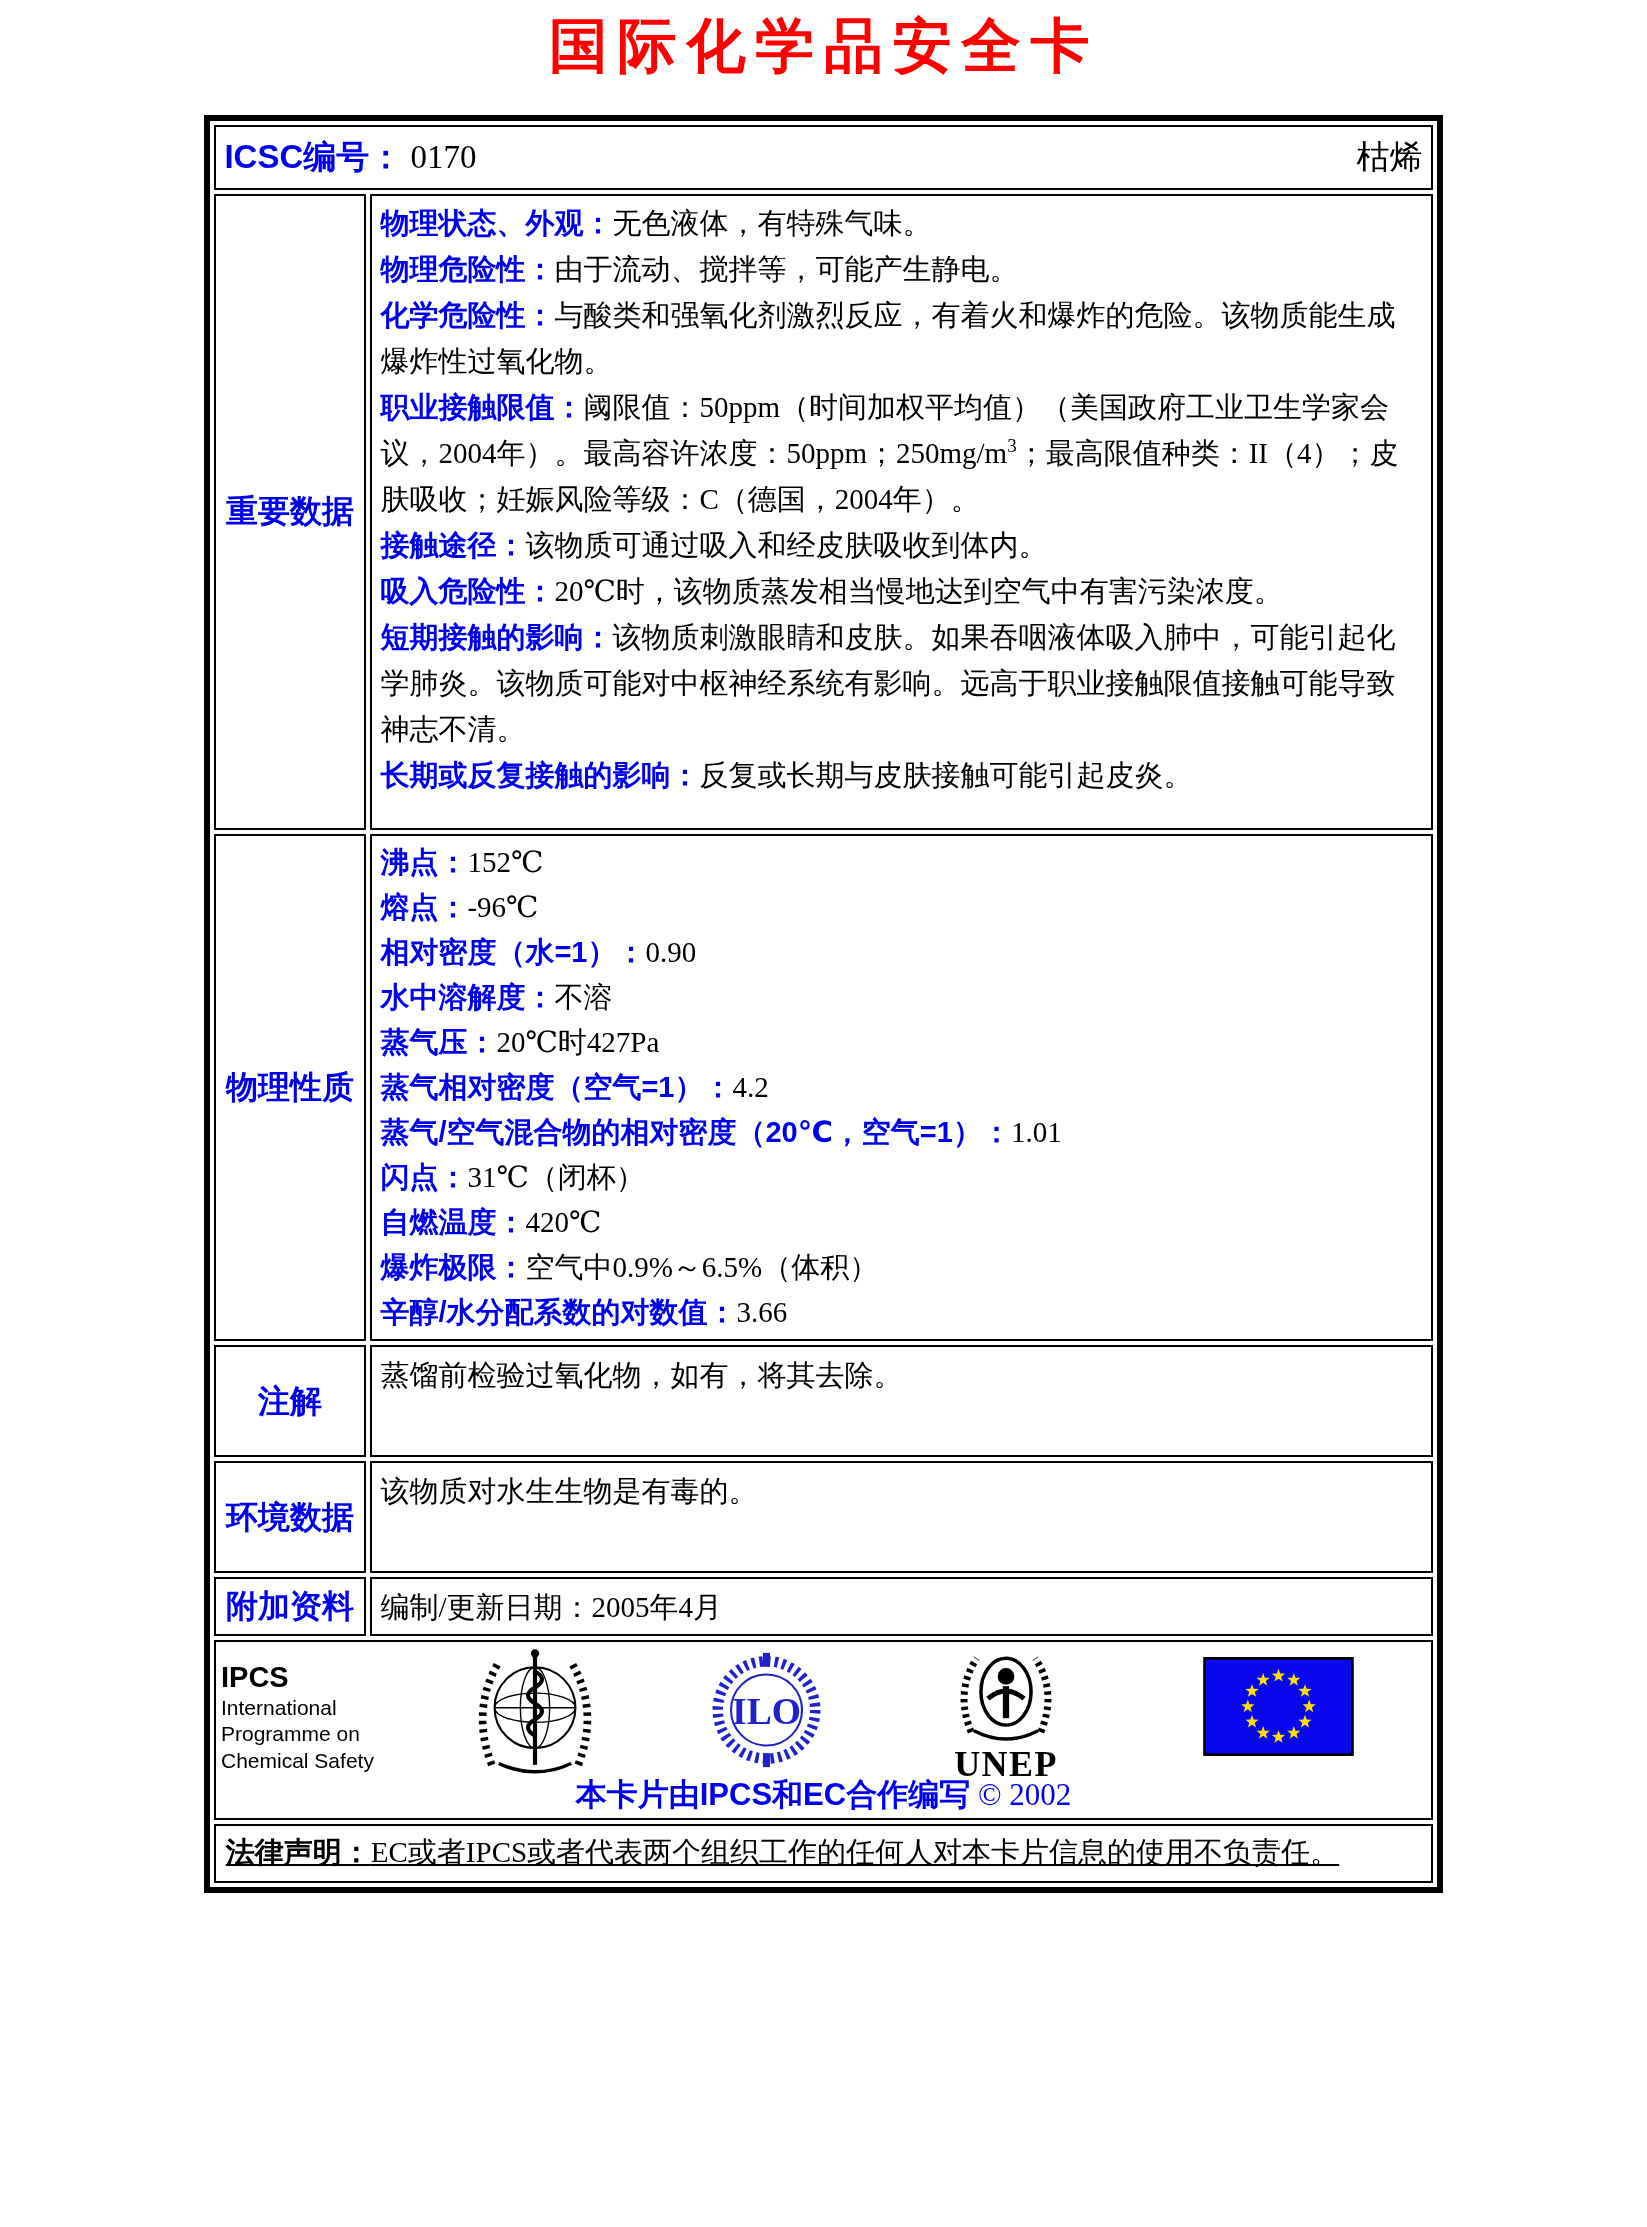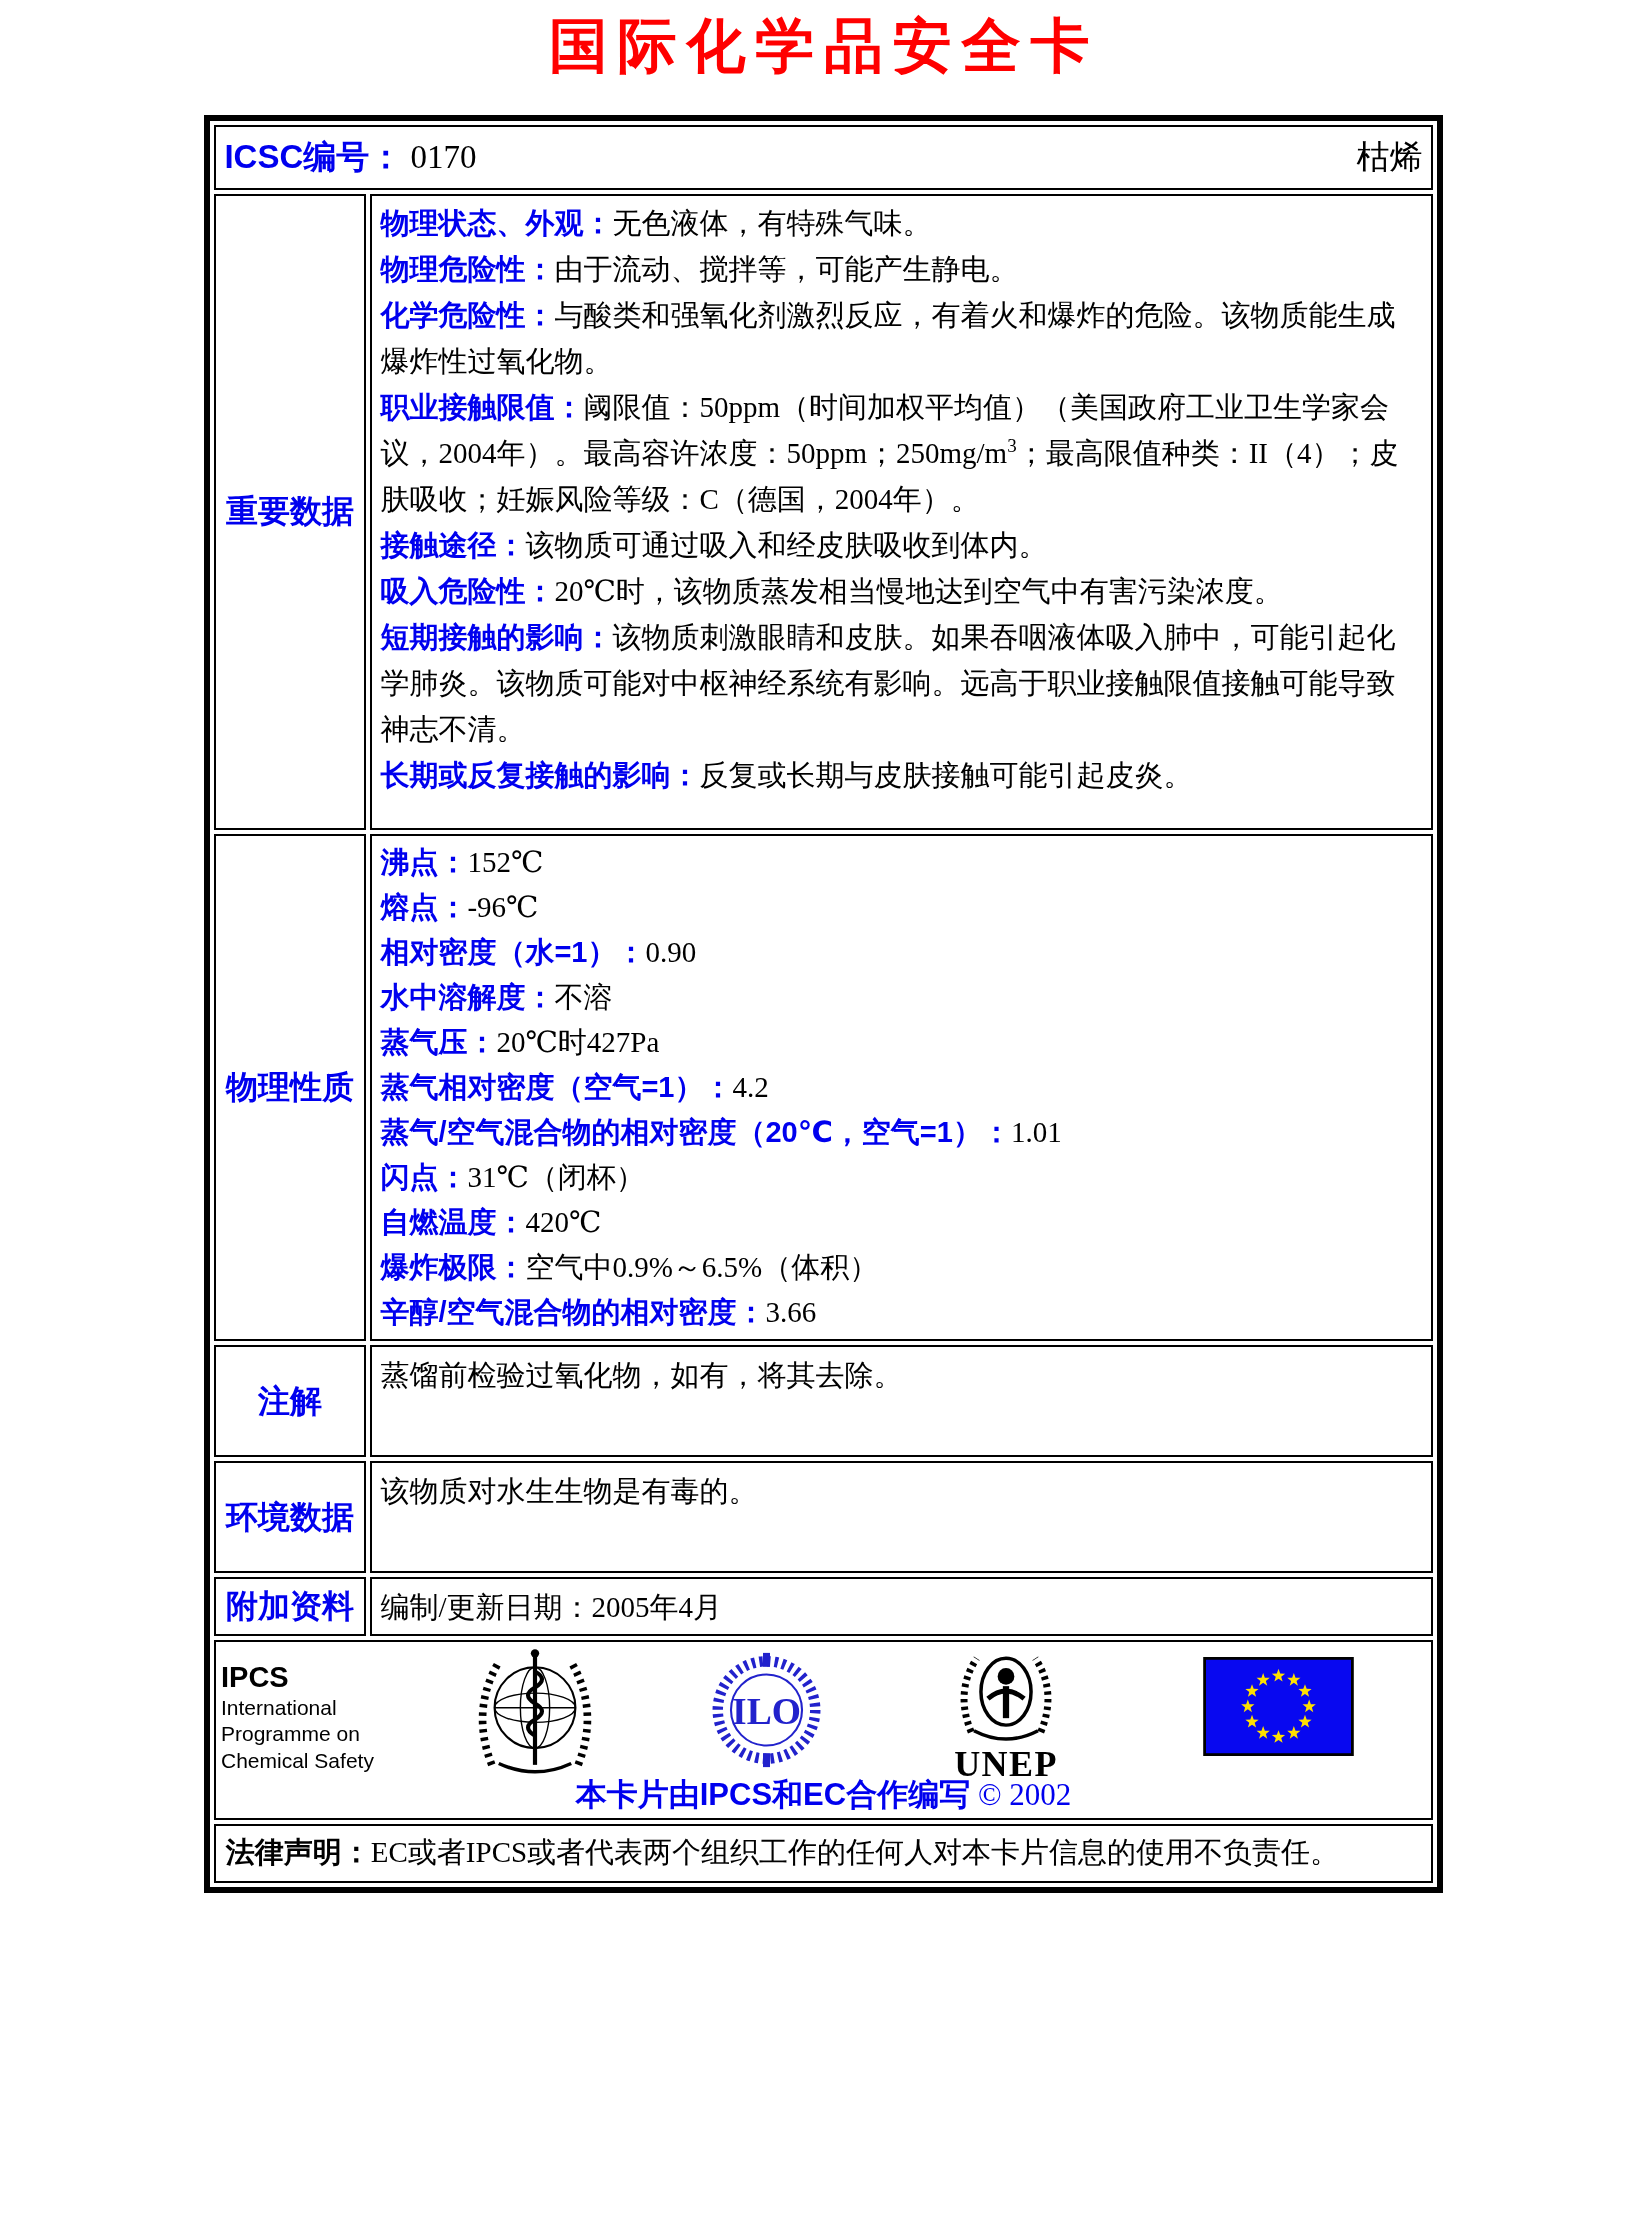--- a/index.html
+++ b/index.html
@@ -42,21 +42,21 @@
   .hdr-left{font-size:33px;}
   .hdr-left .blabel{font-size:33px;}
   .hdr-name{font-size:33px;}
   
   td.h-important{height:636px;}
   td.h-physical{height:500px;}
   td.h-env{height:112px;}
   td.h-notes{height:112px;}
   td.h-add{height:40px;vertical-align:middle;}
   td.h-logos{height:176px;}
-  td.h-legal{height:59px;vertical-align:middle;font-size:29px;padding:0 9.8px;}
+  td.h-legal{height:59px;vertical-align:middle;font-size:29px;padding:0 9.8px;text-decoration:underline;}
   sup{font-size:19px;line-height:0;}
   
   .logos-wrap{position:relative;height:176px;width:100%;}
   .ipcs-block{
     position:absolute;left:5px;top:18px;
     font-family:"Liberation Sans","DejaVu Sans",sans-serif;font-size:21px;line-height:26.5px;color:#000;
   }
   .ipcs-title{font-size:29px;font-weight:bold;line-height:35px;}
   .logo{position:absolute;}
   .logo-who{left:252px;top:2.8px;}
@@ -131,21 +131,21 @@
       <div><span class="blabel">沸点：</span><span>152℃</span></div>
       <div><span class="blabel">熔点：</span><span>-96℃</span></div>
       <div><span class="blabel">相对密度（水=1）：</span><span>0.90</span></div>
       <div><span class="blabel">水中溶解度：</span><span>不溶</span></div>
       <div><span class="blabel">蒸气压：</span><span>20℃时427Pa</span></div>
       <div><span class="blabel">蒸气相对密度（空气=1）：</span><span>4.2</span></div>
       <div><span class="blabel">蒸气/空气混合物的相对密度（20℃，空气=1）：</span><span>1.01</span></div>
       <div><span class="blabel">闪点：</span><span>31℃（闭杯）</span></div>
       <div><span class="blabel">自燃温度：</span><span>420℃</span></div>
       <div><span class="blabel">爆炸极限：</span><span>空气中0.9%～6.5%（体积）</span></div>
-      <div><span class="blabel">辛醇/空气混合物的相对密度：</span><span>3.66</span></div>
+      <div><span class="blabel">辛醇/水分配系数的对数值：</span><span>3.66</span></div>
     </td>
   </tr>
 
   <tr>
     <td class="rowlabel h-notes">注解</td>
     <td class="content h-notes">蒸馏前检验过氧化物，如有，将其去除。</td>
   </tr>
 
   <tr>
     <td class="rowlabel h-env">环境数据</td>

